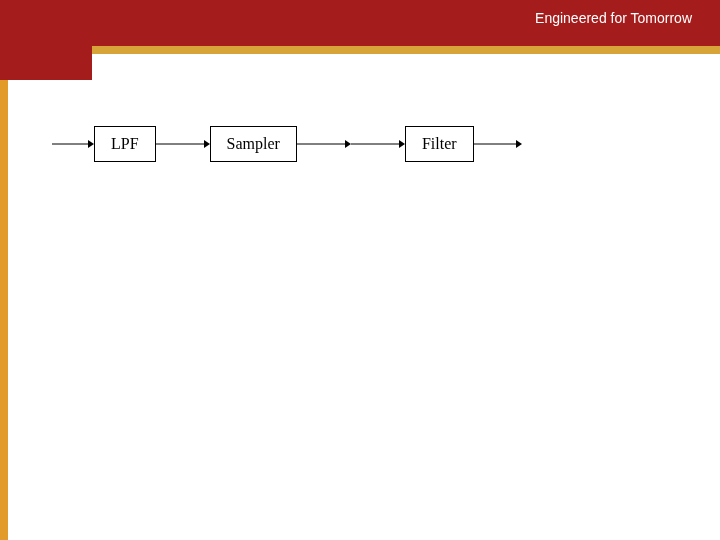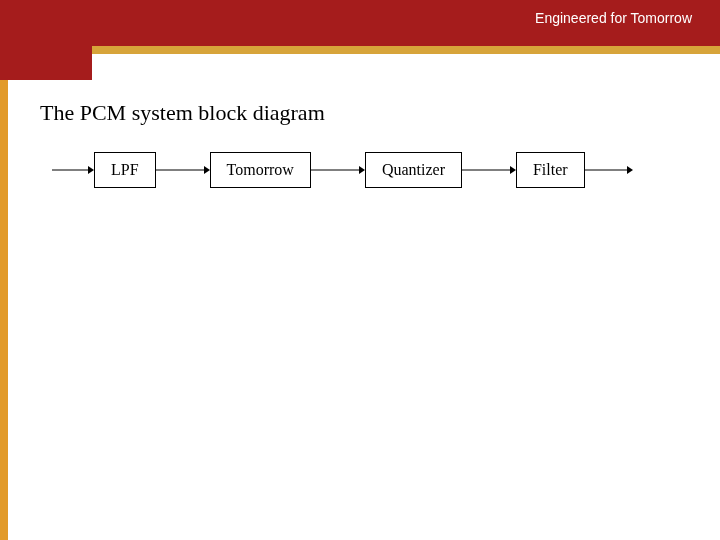--- a/index.html
+++ b/index.html
@@ -95,44 +95,42 @@
 <body>
 
 <div class="header-bar">
   <span class="header-tagline">Engineered for Tomorrow</span>
 </div>
 <div class="gold-line"></div>
 <div class="red-tab"></div>
 <div class="left-accent"></div>
 
 <div class="content">
-  <div class="slide-title">The PCM system block diagram</div>
 
   <div class="diagram-row">
     <span class="arrow">
       <svg width="42" height="12">
           <line x1="0" y1="6" x2="36" y2="6" stroke="#000" stroke-width="1"></line>
           <polygon points="36,2 42,6 36,10" fill="#000"></polygon>
         </svg>
     </span>
     <span class="block">LPF</span>
     <span class="arrow">
       <svg width="54" height="12">
           <line x1="0" y1="6" x2="48" y2="6" stroke="#000" stroke-width="1"></line>
           <polygon points="48,2 54,6 48,10" fill="#000"></polygon>
         </svg>
     </span>
-    <span class="block">Tomorrow</span>
+    <span class="block">Sampler</span>
     <span class="arrow">
       <svg width="54" height="12">
           <line x1="0" y1="6" x2="48" y2="6" stroke="#000" stroke-width="1"></line>
           <polygon points="48,2 54,6 48,10" fill="#000"></polygon>
         </svg>
     </span>
-    <span class="block">Quantizer</span>
     <span class="arrow">
       <svg width="54" height="12">
           <line x1="0" y1="6" x2="48" y2="6" stroke="#000" stroke-width="1"></line>
           <polygon points="48,2 54,6 48,10" fill="#000"></polygon>
         </svg>
     </span>
     <span class="block">Filter</span>
     <span class="arrow">
       <svg width="48" height="12">
           <line x1="0" y1="6" x2="42" y2="6" stroke="#000" stroke-width="1"></line>

